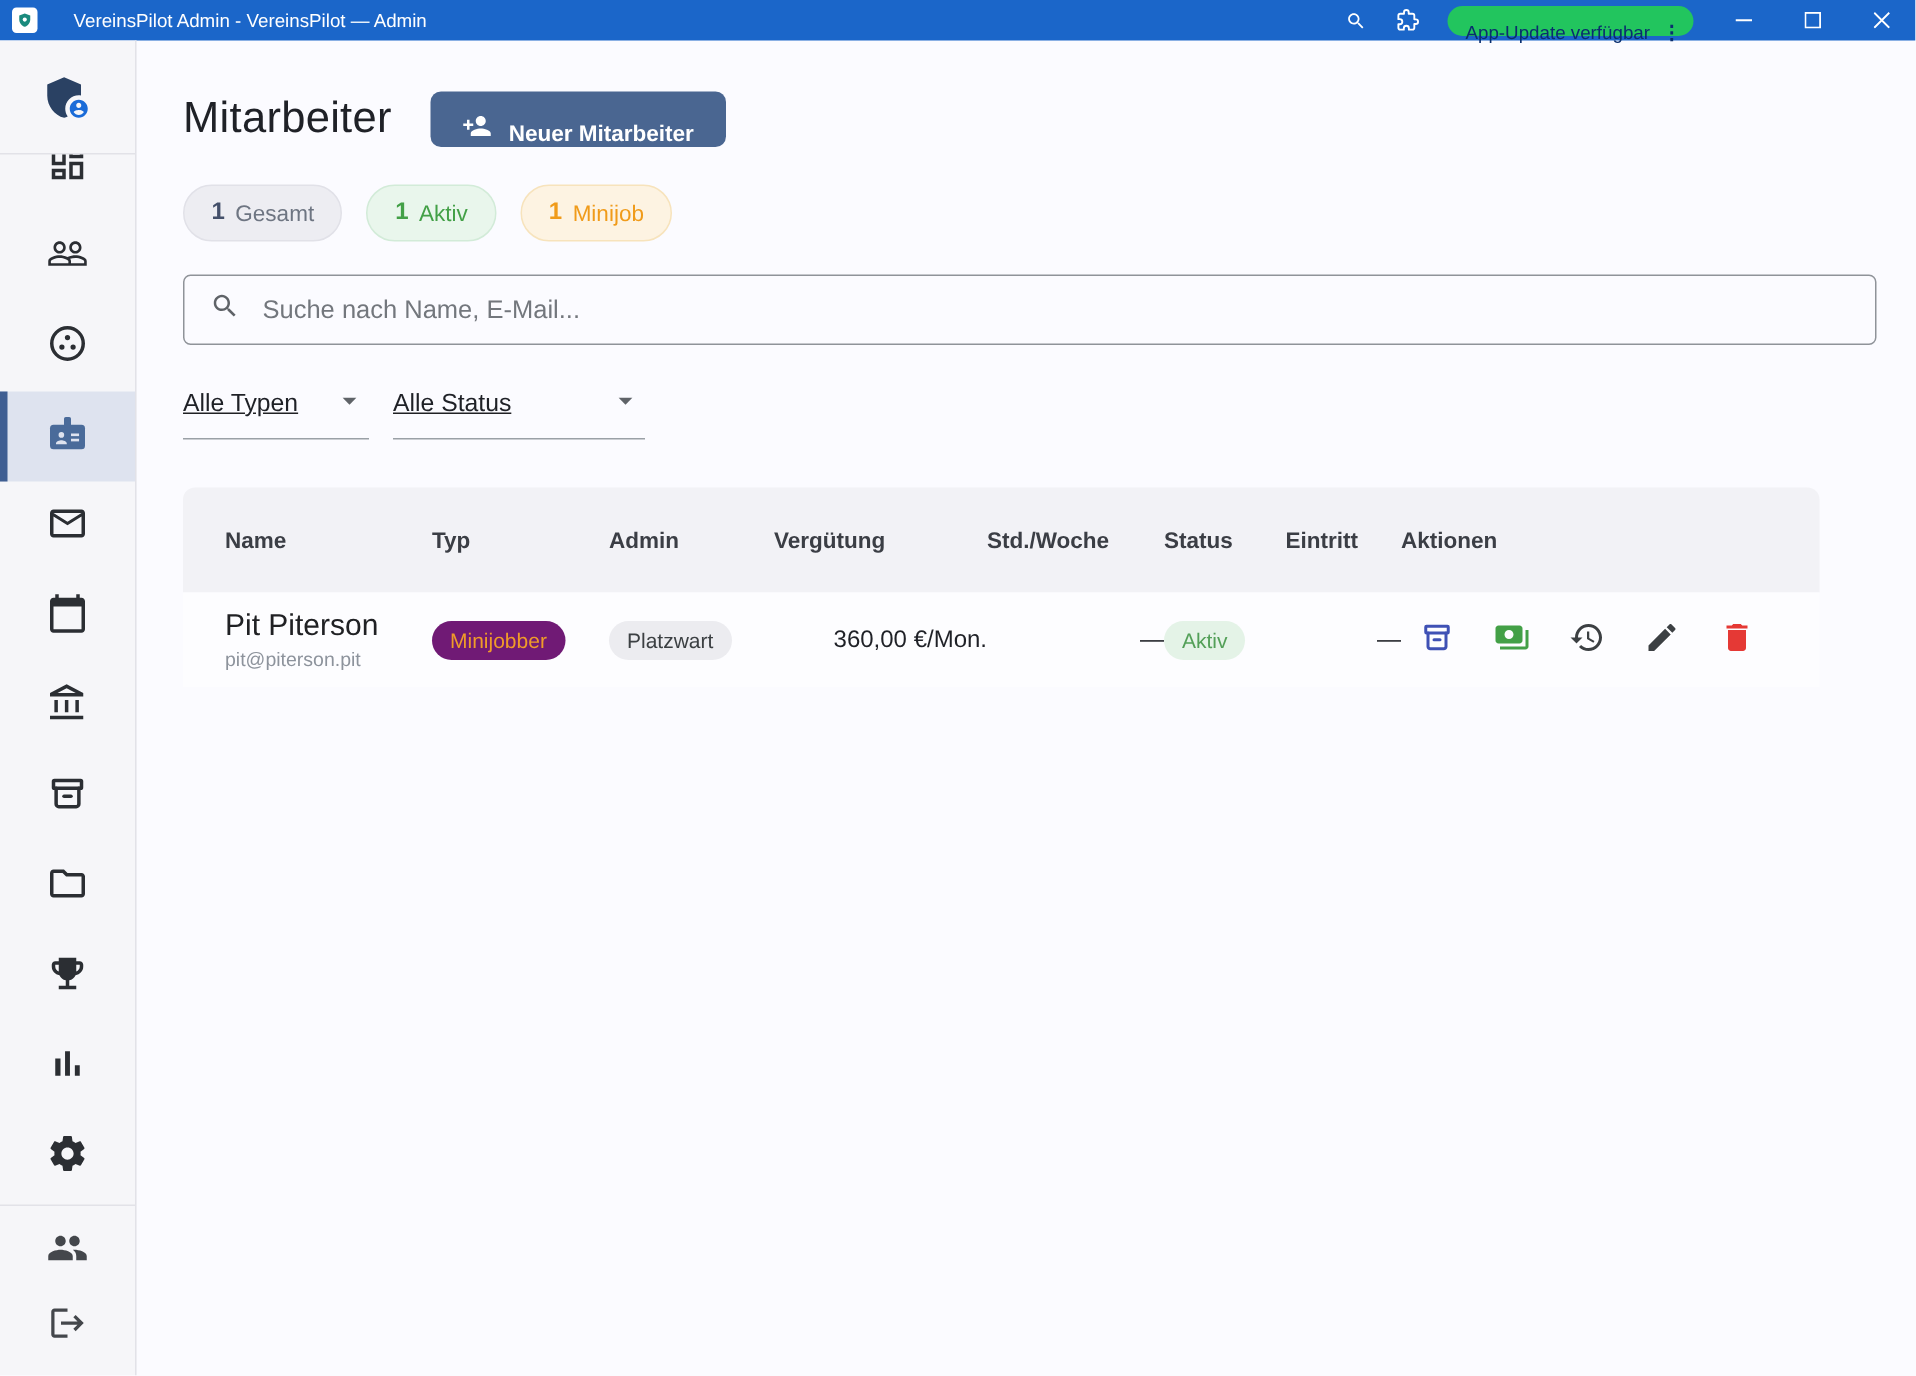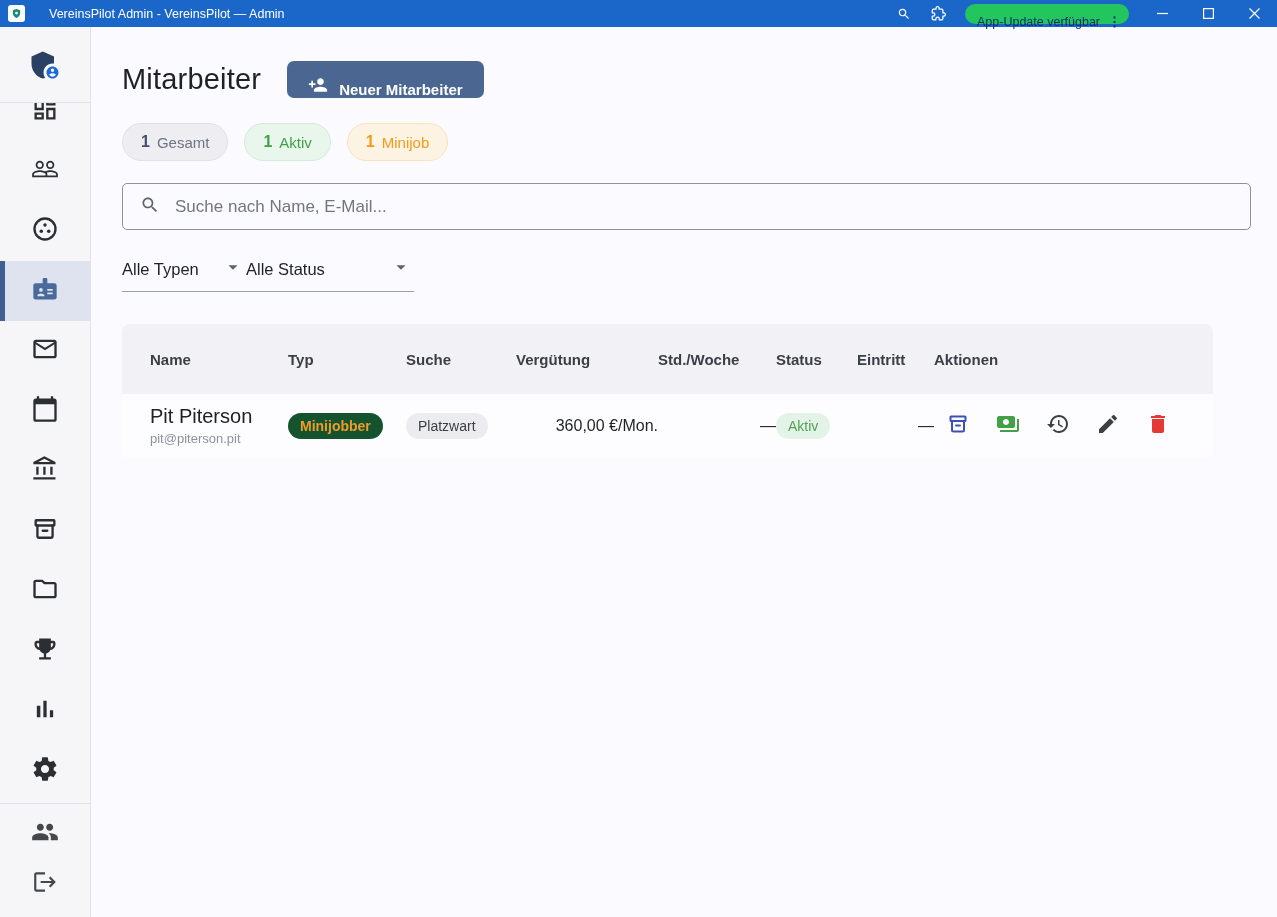--- a/index.html
+++ b/index.html
@@ -45,21 +45,21 @@
   .chip-aktiv { background:#e9f6ec; border-color:#d2ebd8; }
   .chip-aktiv .count, .chip-aktiv .lbl { color:#43a047; }
   .chip-minijob { background:#fdf3e2; border-color:#f7e3bc; }
   .chip-minijob .count, .chip-minijob .lbl { color:#f09b1a; }
 
   .search-box { margin-top:22px; height:47px; border:1px solid #8f9399; border-radius:5px; display:flex; align-items:center; padding:0 17px; gap:15px; }
   .search-box svg { color:#5f6368; flex:0 0 auto; }
   .search-box input { border:none; outline:none; background:transparent; font-size:17px; flex:1; color:#202124; font-family:inherit; }
   .search-box input::placeholder { color:#73777d; }
 
-  .filters { display:flex; margin-top:26px; }
+  .filters { display:flex; gap:16px; margin-top:26px;text-decoration:underline; }
   .filter { display:flex; justify-content:space-between; align-items:center; padding:0 2px 9px 0; border-bottom:1px solid #9aa0a6; font-size:16.5px; color:#1f2127; cursor:pointer; }
   .filter-typ { width:124px; }
   .filter-status { width:168px; }
   .filter svg { color:#5f6368; }
 
   
   .table { margin-top:32px; width:1091px; }
   .thead { background:#f2f2f6; height:70px; display:flex; align-items:center; border-radius:8px 8px 0 0; font-size:15px; font-weight:bold; color:#3b3e45; }
   .trow { background:#fdfdff; height:63px; display:flex; align-items:center; }
   .cell { flex:0 0 auto; }
@@ -68,21 +68,21 @@
   .c-rolle { width:110px; }
   .c-verg { width:142px; }
   .c-std { width:118px; }
   .c-status { width:81px; }
   .c-eintritt { width:77px; }
   .c-akt { flex:1 1 auto; display:flex; align-items:center; gap:26px; padding-left:12px; }
 
   .emp-name { font-size:20px; color:#202124; }
   .emp-mail { font-size:13px; color:#8d939c; margin-top:3px; }
   .tag { display:inline-block; padding:5px 12px; border-radius:13px; font-size:14px; }
-  .tag-minijobber { background:#14532d; color:#ef9b29;font-weight:bold; }
+  .tag-minijobber { background:#701a75; color:#ef9b29; }
   .tag-rolle { background:#ececf0; color:#3c4043; }
   .tag-aktiv { background:#e4f3e7; color:#53a058; }
   .cell-text { font-size:16px; color:#1f2127;text-align:right; }
 
   .act-btn { width:24px; height:24px; border:none; background:transparent; padding:0; cursor:pointer; display:flex; align-items:center; justify-content:center; }
   .ic-archive { color:#3f51b5; }
   .ic-payments { color:#43a047; }
   .ic-history { color:#3c4043; }
   .ic-edit { color:#3c4043; }
   .ic-delete { color:#e53935; }
@@ -273,21 +273,21 @@
         <span><svg width="22" height="22" viewBox="0 0 24 24" fill="currentColor">
               <path d="M7 10l5 5 5-5z"></path>
             </svg></span>
       </div>
     </div>
 
     <div class="table">
       <div class="thead">
         <span class="cell c-name">Name</span>
         <span class="cell c-typ">Typ</span>
-        <span class="cell c-rolle">Suche</span>
+        <span class="cell c-rolle">Admin</span>
         <span class="cell c-verg">Vergütung</span>
         <span class="cell c-std">Std./Woche</span>
         <span class="cell c-status">Status</span>
         <span class="cell c-eintritt">Eintritt</span>
         <span class="cell">Aktionen</span>
       </div>
 
       <div class="trow">
         <span class="cell c-name">
           <div class="emp-name">Pit Piterson</div>

